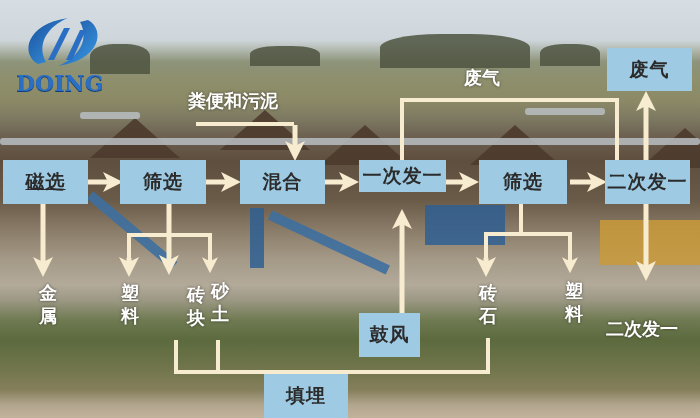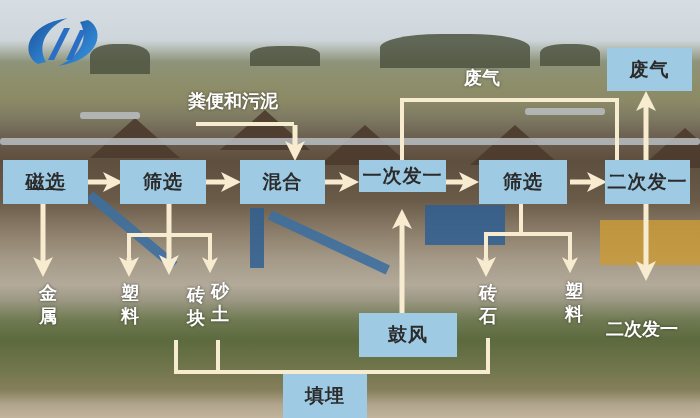--- a/index.html
+++ b/index.html
@@ -76,20 +76,21 @@
       <linearGradient id="lg" x1="0" y1="0" x2="1" y2="1">
         <stop offset="0" stop-color="#1a4f9c"></stop>
         <stop offset="1" stop-color="#3a9be6"></stop>
       </linearGradient>
     </defs>
     <path d="M20 50 C2 40 8 10 50 4 C30 12 18 30 28 48 Z" fill="url(#lg)"></path>
     <path d="M70 6 C88 16 82 46 40 52 C60 44 72 26 62 8 Z" fill="url(#lg)"></path>
     <path d="M30 46 L46 14 L52 14 L36 46 Z" fill="#2a6fc4"></path>
     <path d="M48 46 L62 16 L68 16 L54 46 Z" fill="#2a6fc4"></path>
   </svg>
+  <div class="logo-text">DOING</div>
 </div>
 
 <svg class="flow" viewBox="0 0 700 418">
   <defs>
     <marker id="ah" markerWidth="4" markerHeight="4" refX="2.2" refY="2" orient="auto" markerUnits="strokeWidth">
       <path d="M0,0 L4,2 L0,4 L1,2 Z" fill="#f8ecd0"></path>
     </marker>
   </defs>
   <g stroke="#f8ecd0" stroke-width="5" fill="none">
     <line x1="88" y1="182" x2="114" y2="182" marker-end="url(#ah)"></line>
@@ -115,22 +116,22 @@
   </g>
 </svg>
 
 <div class="box" style="left:3px;top:160px;width:85px;height:44px;text-decoration:underline;">磁选</div>
 <div class="box" style="left:120px;top:160px;width:86px;height:44px;">筛选</div>
 <div class="box" style="left:240px;top:160px;width:85px;height:44px;">混合</div>
 <div class="box" style="left:359px;top:160px;width:87px;height:32px;">一次发一</div>
 <div class="box" style="left:479px;top:160px;width:88px;height:44px;">筛选</div>
 <div class="box" style="left:605px;top:160px;width:85px;height:44px;">二次发一</div>
 <div class="box" style="left:607px;top:48px;width:85px;height:43px;">废气</div>
-<div class="box" style="left:359px;top:313px;width:98px;height:44px;">鼓风</div>
-<div class="box" style="left:283px;top:374px;width:84px;height:44px;">填埋</div>
+<div class="box" style="left:359px;top:313px;width:61px;height:44px;">鼓风</div>
+<div class="box" style="left:264px;top:374px;width:84px;height:44px;">填埋</div>
 
 <div class="label" style="left:188px;top:90px;">粪便和污泥</div>
 <div class="label" style="left:464px;top:67px;">废气</div>
 <div class="label vlabel" style="left:35px;top:282px;">金属</div>
 <div class="label vlabel" style="left:117px;top:282px;">塑料</div>
 <div class="label vlabel" style="left:169px;top:284px;margin-left:14px;">砖块</div>
 <div class="label vlabel" style="left:207px;top:280px;">砂土</div>
 <div class="label vlabel" style="left:475px;top:282px;">砖石</div>
 <div class="label vlabel" style="left:561px;top:280px;">塑料</div>
 <div class="label" style="left:606px;top:318px;">二次发一</div>

